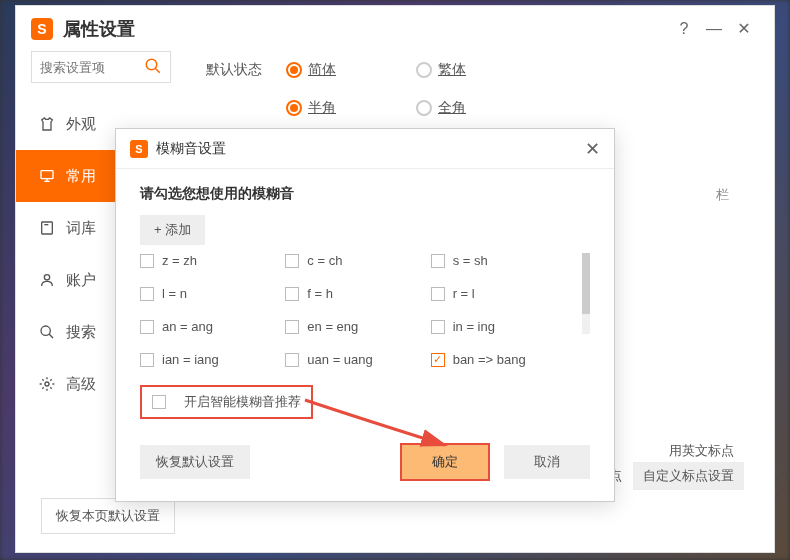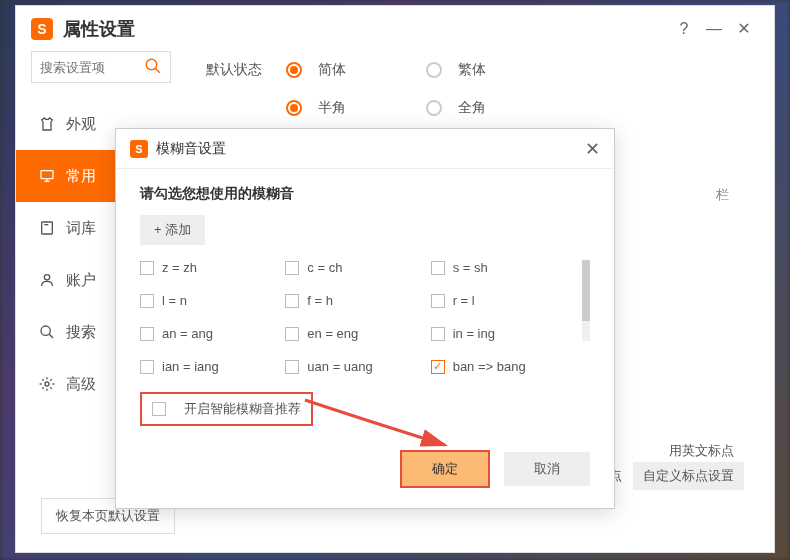--- a/index.html
+++ b/index.html
@@ -24,41 +24,41 @@
 .search-icon { position: absolute; right: 24px; top: 6px; color: #ff6a00; font-size: 16px; }
 
 .nav-item { height: 52px; display: flex; align-items: center; padding-left: 50px; font-size: 15px; color: #555; cursor: pointer; position: relative; }
 .nav-item.active { background: #ff6a00; color: #fff; }
 .nav-icon { position: absolute; left: 22px; width: 18px; height: 18px; display: flex; align-items: center; justify-content: center; }
 
 .content { flex: 1; padding: 10px 20px; }
 .row { display: flex; align-items: center; margin-bottom: 20px; font-size: 14px; color: #555; }
 .row-label { width: 80px; }
 .radio-group { display: flex; gap: 80px; }
-.radio { display: flex; align-items: center; gap: 16px; }
+.radio { display: flex; align-items: center; gap: 6px; text-decoration: underline; }
 .radio-circle { width: 16px; height: 16px; border: 2px solid #ccc; border-radius: 50%; display: flex; align-items: center; justify-content: center; }
 .radio-circle.checked { border-color: #ff6a00; }
 .radio-circle.checked::after { content: ''; width: 8px; height: 8px; background: #ff6a00; border-radius: 50%; }
 .bottom-row2 { position: absolute; bottom: 62px; right: 30px; display: flex; align-items: center; font-size: 13px; color: #555; gap: 11px; }
 .checkbox-o { width: 14px; height: 14px; border: 2px solid #ff6a00; display: flex; align-items: center; justify-content: center; color: #ff6a00; font-size: 11px; }
 .help-icon { color: #ff6a00; font-size: 14px; }
 .bottom-btn { background: #eee; padding: 5px 10px; font-size: 13px; }
 
 .restore-btn { position: absolute; left: 25px; bottom: 18px; border: 1px solid #ddd; background: #fff; padding: 8px 14px; font-size: 13px; color: #555; cursor: pointer; }
 
 
 .modal { position: absolute; left: 115px; top: 128px; width: 500px; background: #fff; border: 1px solid #ccc; box-shadow: 0 4px 20px rgba(0,0,0,0.15); }
 .modal-title { height: 40px; display: flex; align-items: center; padding: 0 14px; border-bottom: 1px solid #eee; }
 .modal-title .logo { width: 18px; height: 18px; background: #ff6a00; border-radius: 3px; display: flex; align-items: center; justify-content: center; color: #fff; font-weight: bold; font-size: 11px; margin-right: 8px; }
 .modal-title .mtitle { font-size: 14px; color: #333; flex: 1; }
 .modal-title .close { font-size: 18px; color: #666; cursor: pointer; }
 
 .modal-body { padding: 16px 24px 20px; }
 .modal-heading { font-size: 14px; font-weight: bold; color: #333; margin-bottom: 12px; }
-.add-btn { background: #eee; border: none; padding: 6px 14px; font-size: 13px; color: #555; cursor: pointer; margin-bottom: 15px; }
+.add-btn { background: #eee; border: none; padding: 6px 14px; font-size: 13px; color: #555; cursor: pointer; margin-bottom: 8px; }
 
 .fuzzy-grid { display: grid; grid-template-columns: 1fr 1fr 1fr 14px; row-gap: 18px; margin-bottom: 18px; position: relative; }
 .fuzzy-item { display: flex; align-items: center; gap: 8px; font-size: 13px; color: #555; }
 .cb { width: 14px; height: 14px; border: 1.5px solid #bbb; display: flex; align-items: center; justify-content: center; flex-shrink: 0; }
 .cb.checked { border-color: #ff6a00; color: #ff6a00; }
 .cb.checked::after { content: '✓'; font-size: 11px; }
 .scroll-track { grid-row: 1 / span 3; grid-column: 4; background: #f0f0f0; width: 8px; justify-self: end; }
 .scroll-thumb { background: #ccc; width: 100%; height: 75%; }
 
 .highlight-box { border: 2px solid #e74c3c; display: inline-flex; align-items: center; gap: 18px; padding: 6px 10px; font-size: 13px; color: #555; margin-bottom: 24px; }
@@ -282,20 +282,21 @@
           <span>ban =&gt; bang</span>
         </div>
     </div>
 
     <div class="highlight-box">
       <span class="cb"></span>
       <span>开启智能模糊音推荐</span>
     </div>
 
     <div class="modal-footer">
+      <button class="restore-default">恢复默认设置</button>
       <div class="spacer"></div>
       <button class="modal-btn primary">确定</button>
       <button class="modal-btn">取消</button>
     </div>
   </div>
 </div>
 
 <svg class="arrow" width="170" height="80">
   <defs>
       <marker id="ah" markerWidth="10" markerHeight="10" refX="8" refY="3" orient="auto">

